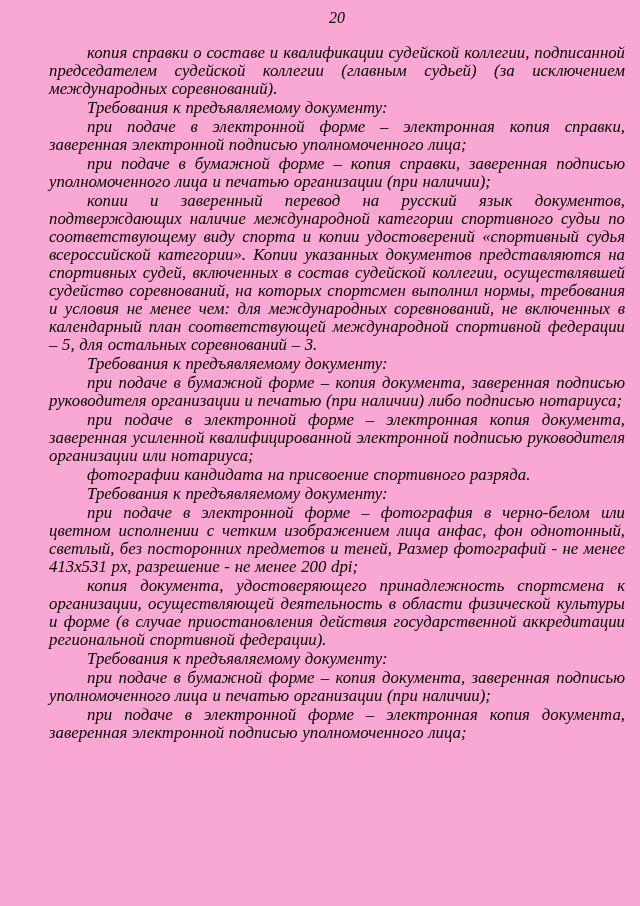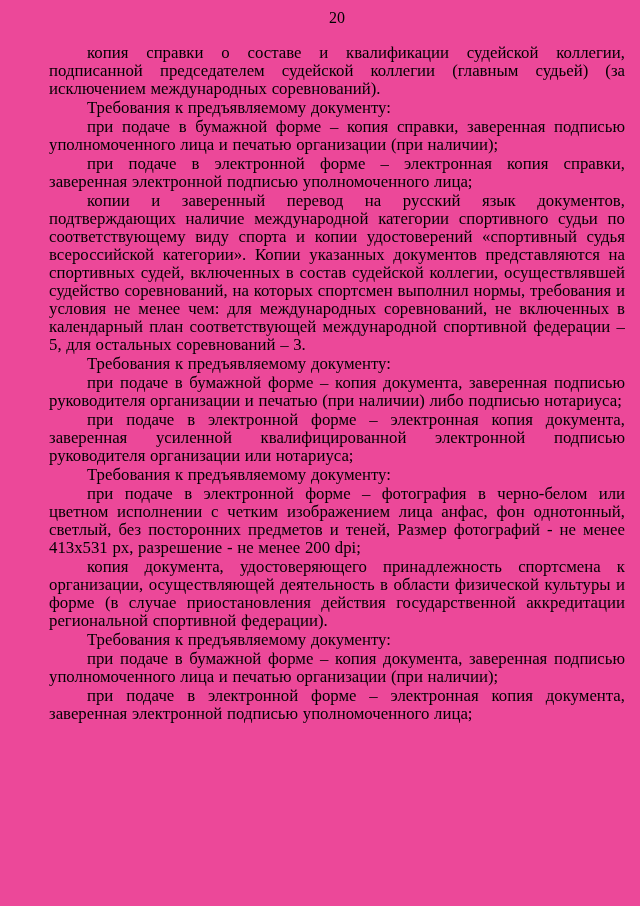--- a/index.html
+++ b/index.html
@@ -11,21 +11,22 @@
     height: 906px;
     background: #ffffff;
     position: relative;
     overflow: hidden;
   }
   .page {
     position: absolute;
     inset: 0;
     font-family: "Liberation Serif", "DejaVu Serif", serif;
     color: #000000;
-    background: #ec4899;
+    background: #f9a8d4;
+    font-style: italic;
   }
   .page-number {
     position: absolute;
     top: 9px;
     left: 48px;
     width: 578px;
     text-align: center;
     font-size: 16px;
     line-height: 18px;
   }
@@ -48,26 +49,27 @@
   }
 </style>
 </head>
 <body>
 
 <div class="page">
   <div class="page-number">20</div>
   <div class="content">
     <p>копия справки о составе и квалификации судейской коллегии, подписанной председателем судейской коллегии (главным судьей) (за исключением международных соревнований).</p>
     <p>Требования к предъявляемому документу:</p>
+    <p>при подаче в электронной форме – электронная копия справки, заверенная электронной подписью уполномоченного лица;</p>
     <p>при подаче в бумажной форме – копия справки, заверенная подписью уполномоченного лица и печатью организации (при наличии);</p>
-    <p>при подаче в электронной форме – электронная копия справки, заверенная электронной подписью уполномоченного лица;</p>
     <p>копии и заверенный перевод на русский язык документов, подтверждающих наличие международной категории спортивного судьи по соответствующему виду спорта и копии удостоверений «спортивный судья всероссийской категории». Копии указанных документов представляются на спортивных судей, включенных в состав судейской коллегии, осуществлявшей судейство соревнований, на которых спортсмен выполнил нормы, требования и условия не менее чем: для международных соревнований, не включенных в календарный план соответствующей международной спортивной федерации – 5, для остальных соревнований – 3.</p>
     <p>Требования к предъявляемому документу:</p>
     <p>при подаче в бумажной форме – копия документа, заверенная подписью руководителя организации и печатью (при наличии) либо подписью нотариуса;</p>
     <p>при подаче в электронной форме – электронная копия документа, заверенная усиленной квалифицированной электронной подписью руководителя организации или нотариуса;</p>
+    <p>фотографии кандидата на присвоение спортивного разряда.</p>
     <p>Требования к предъявляемому документу:</p>
     <p>при подаче в электронной форме – фотография в черно-белом или цветном исполнении с четким изображением лица анфас, фон однотонный, светлый, без посторонних предметов и теней, Размер фотографий - не менее 413х531 px, разрешение - не менее 200 dpi;</p>
     <p>копия документа, удостоверяющего принадлежность спортсмена к организации, осуществляющей деятельность в области физической культуры и форме (в случае приостановления действия государственной аккредитации региональной спортивной федерации).</p>
     <p>Требования к предъявляемому документу:</p>
     <p>при подаче в бумажной форме – копия документа, заверенная подписью уполномоченного лица и печатью организации (при наличии);</p>
     <p>при подаче в электронной форме – электронная копия документа, заверенная электронной подписью уполномоченного лица;</p>
 
   </div>
 </div>
 

